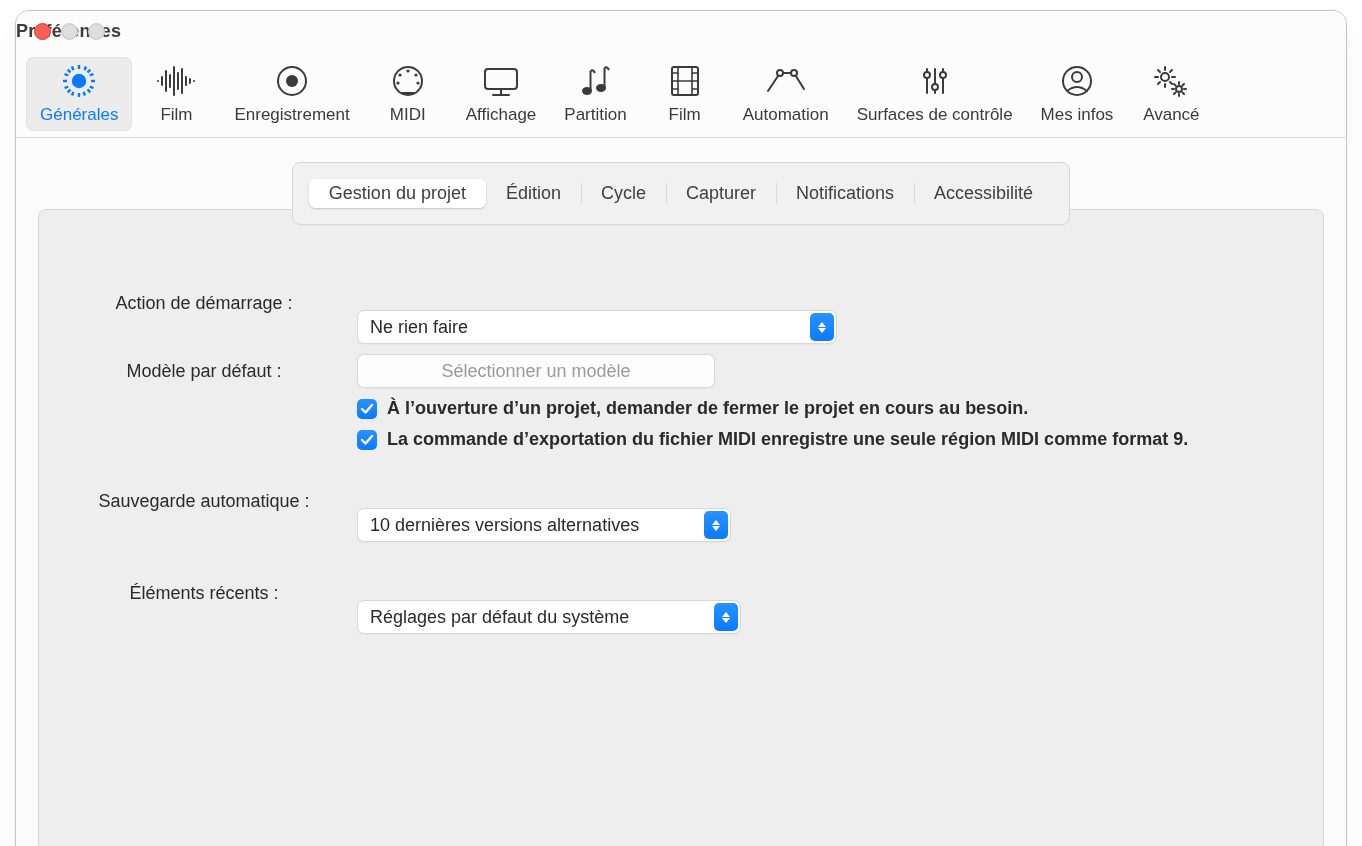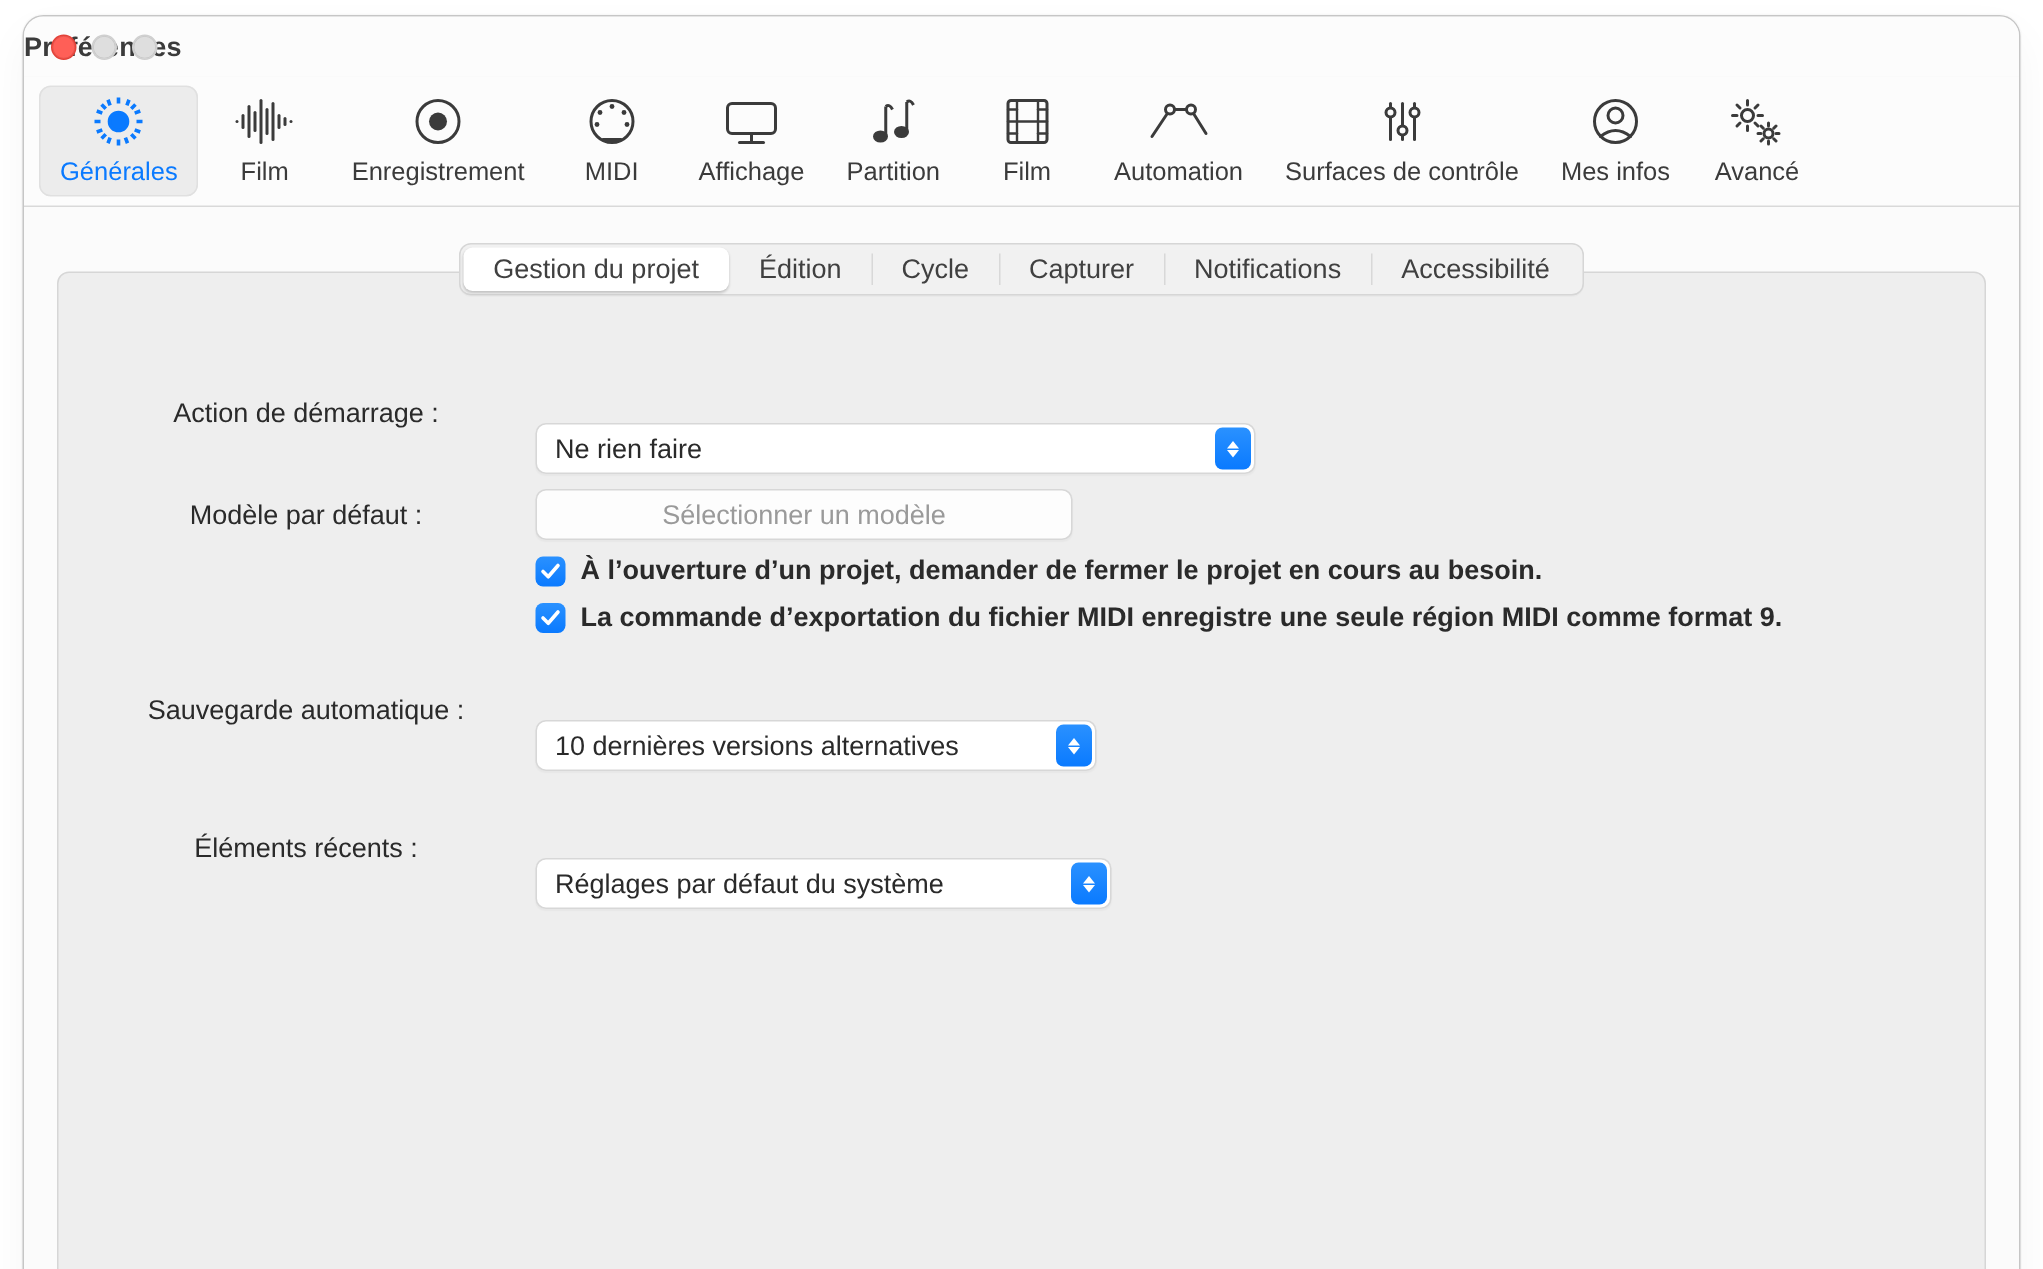--- a/index.html
+++ b/index.html
@@ -73,21 +73,21 @@
     background:#fbfbfb;
   }
 
   
   .seg-wrap{display:flex;justify-content:center;margin-bottom:0;position:relative;z-index:2;}
   .seg{
     display:flex;
     background:#f1f1f1;
     border:1px solid #d6d6d6;
     border-radius:8px;
-    padding:2px;
+    padding:16px;
     box-shadow:0 1px 0 rgba(0,0,0,0.02);
   }
   .seg .seg-item{
     padding:4px 20px;font-size:18px;color:#404040;border-radius:6px;position:relative;
   }
   .seg .seg-item+.seg-item:before{
     content:"";position:absolute;left:0;top:4px;bottom:4px;width:1px;background:#d8d8d8;
   }
   .seg .seg-item.active{
     background:#ffffff;box-shadow:0 1px 2px rgba(0,0,0,0.2);

